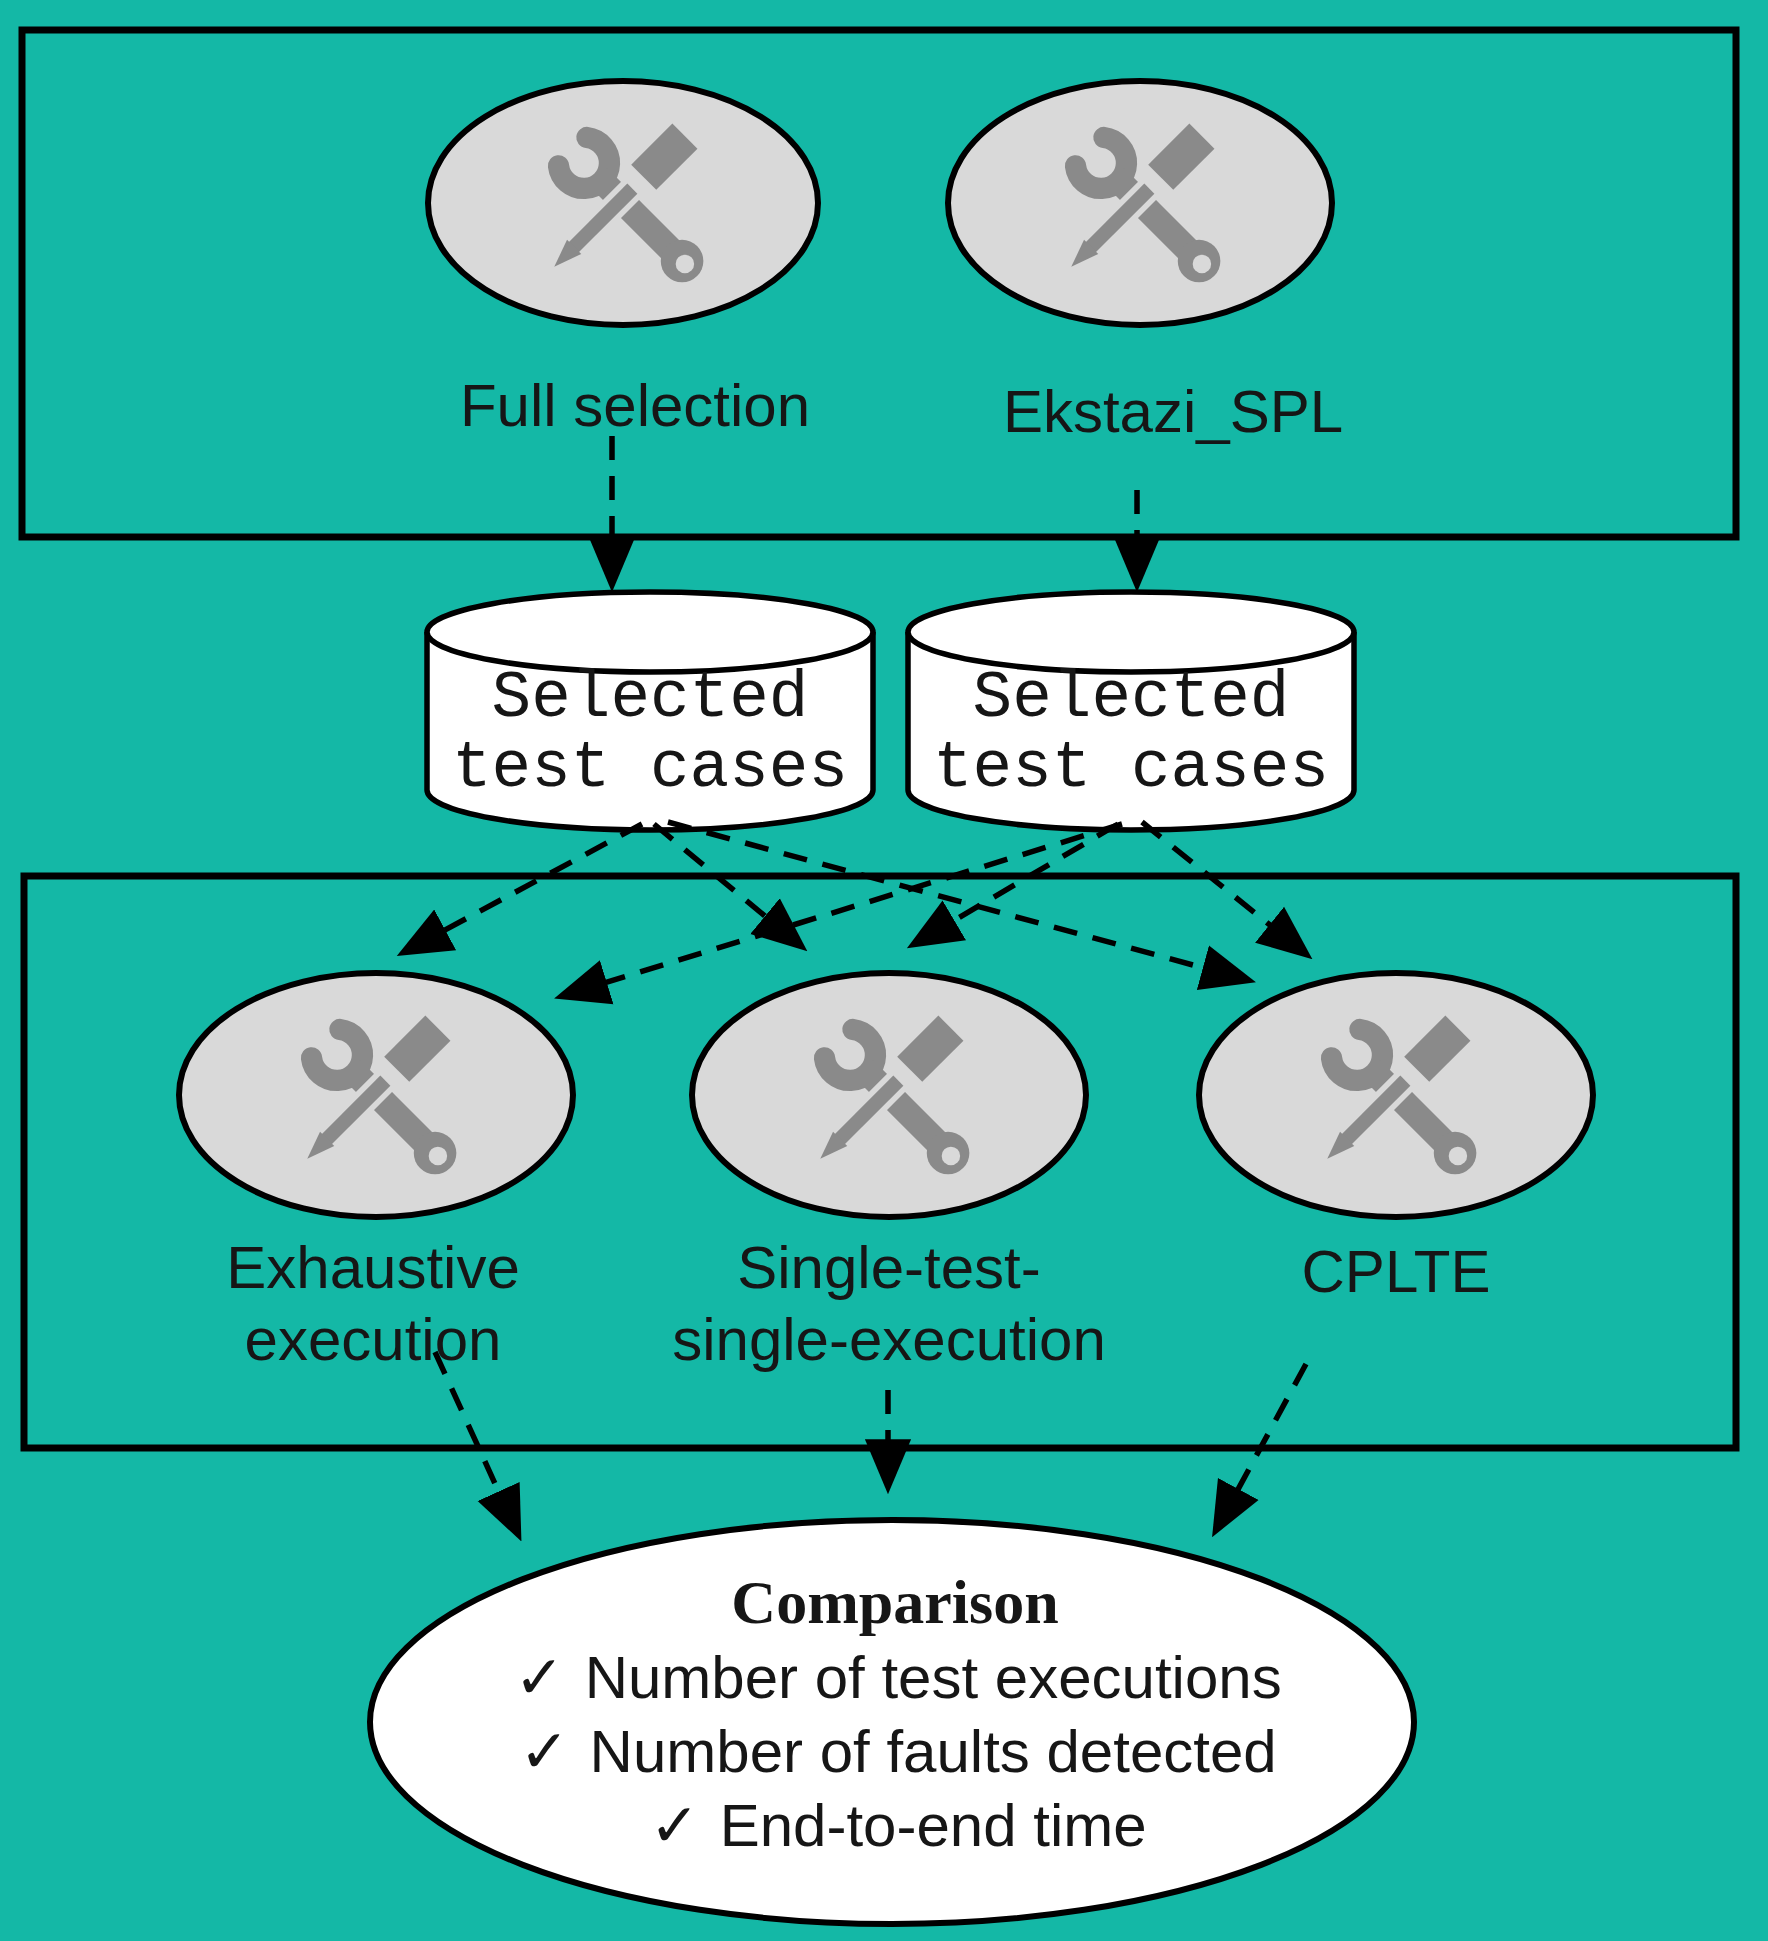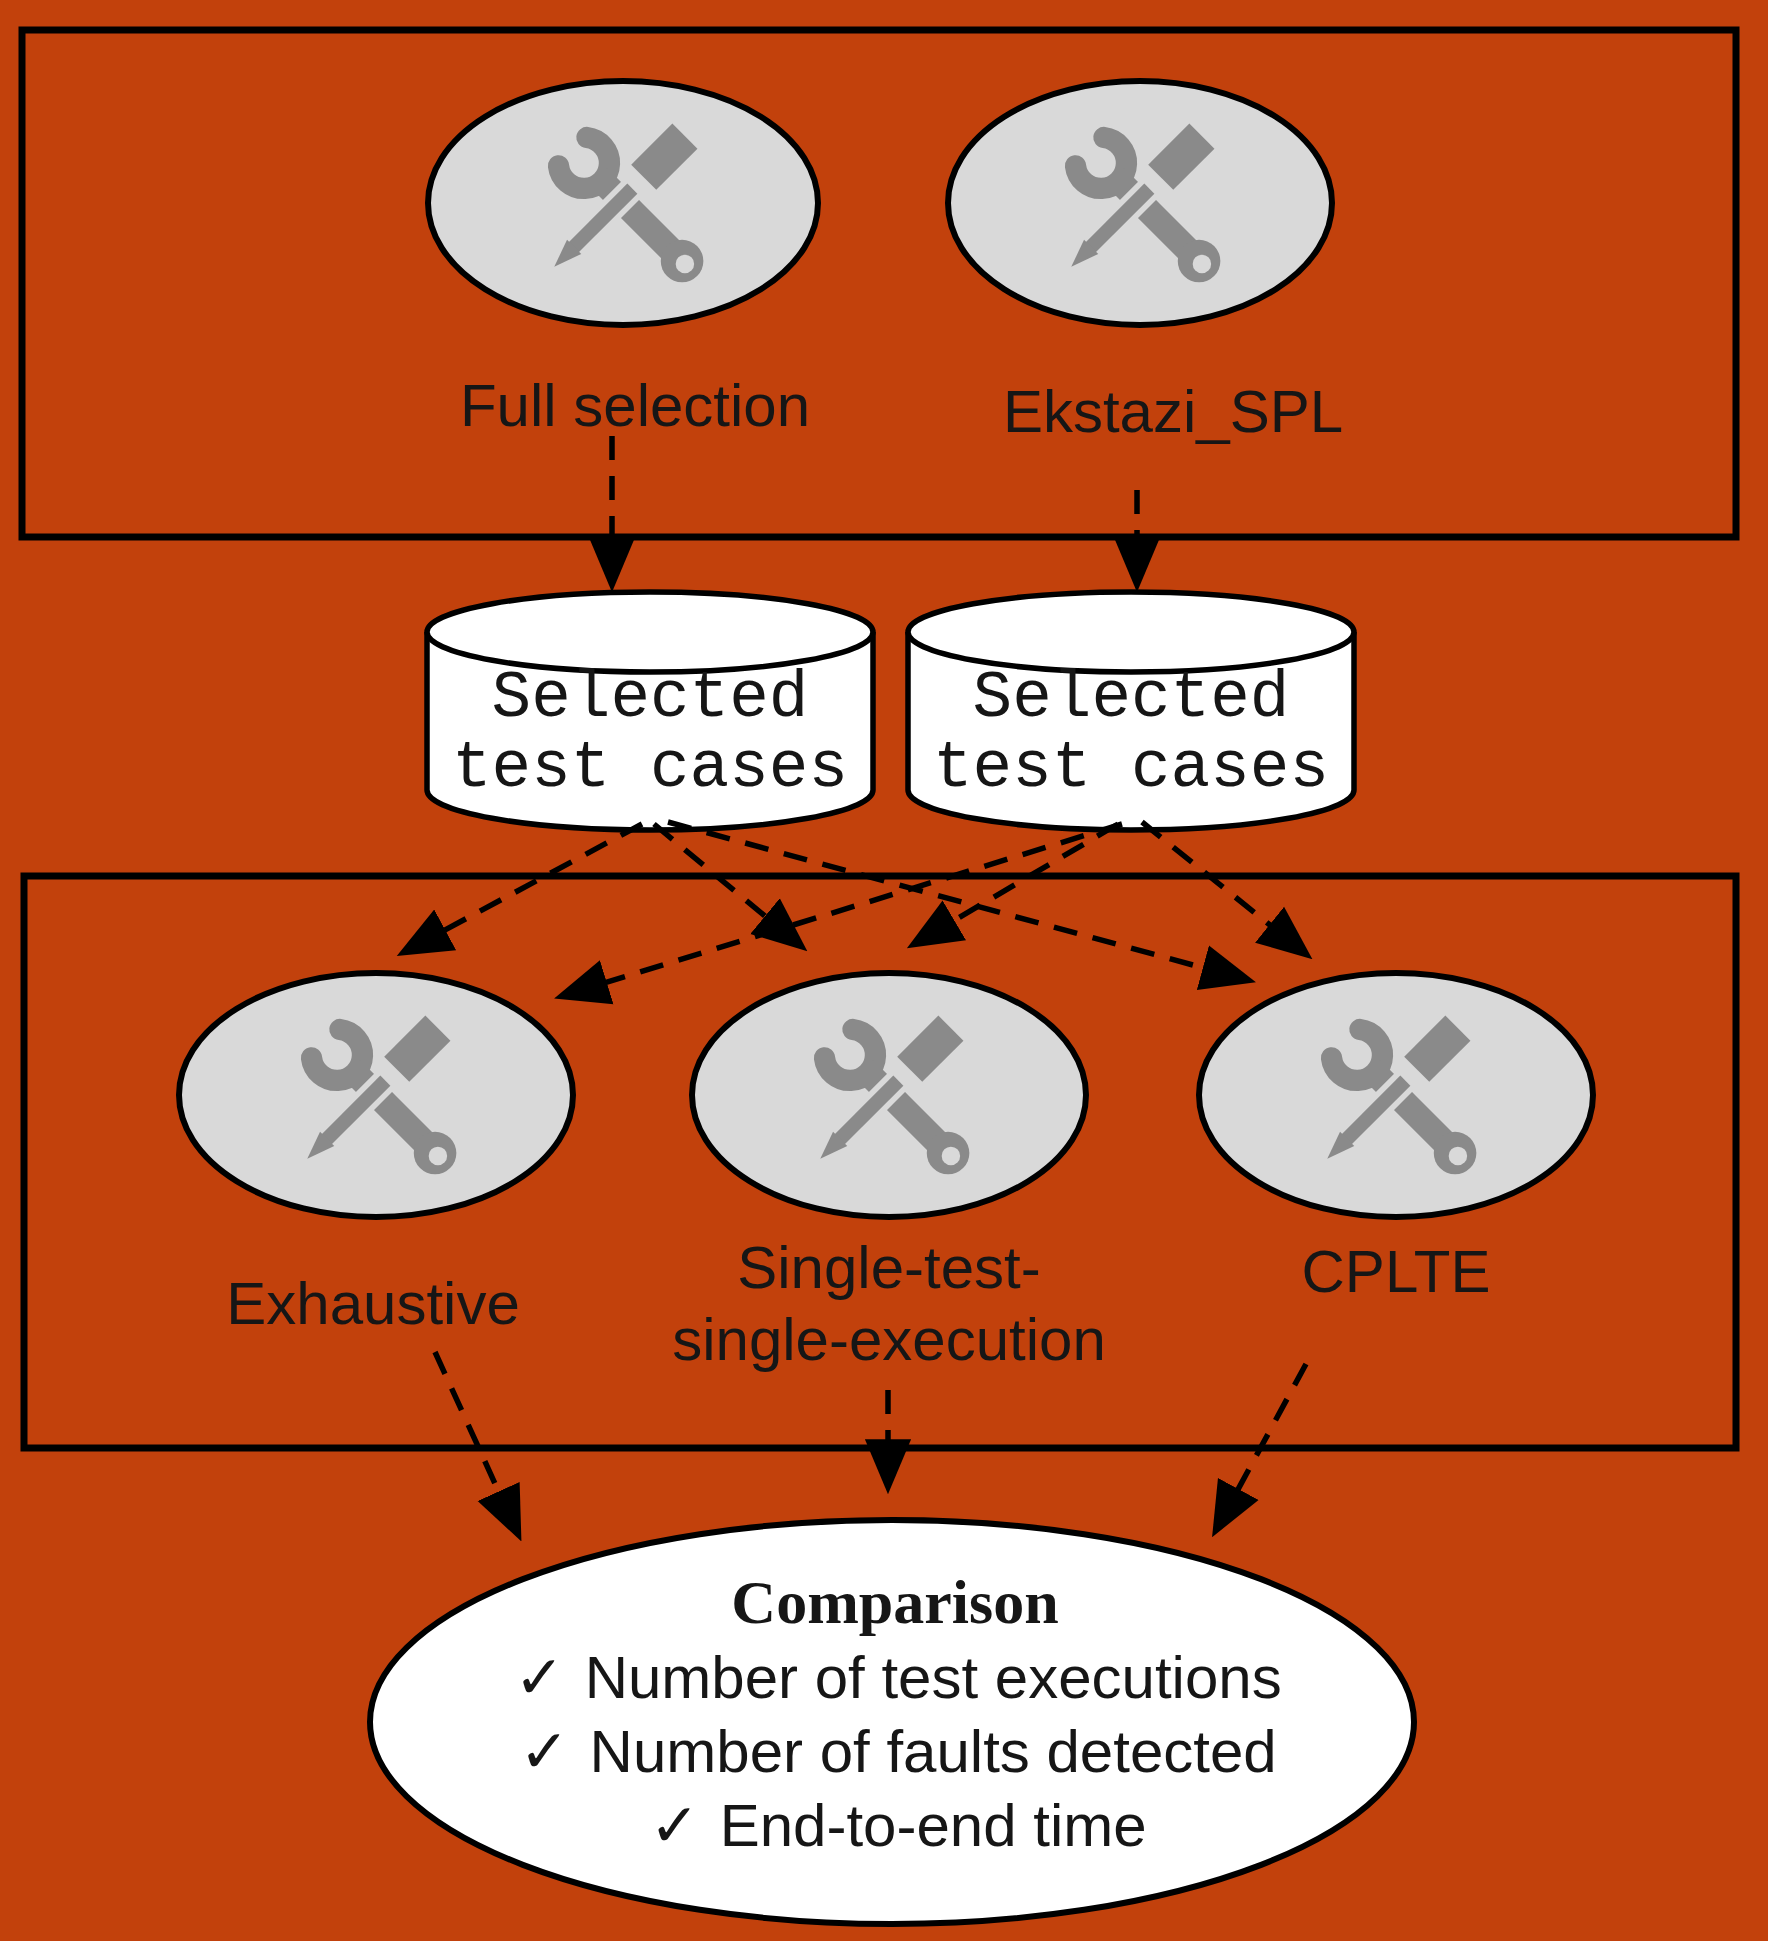--- a/index.html
+++ b/index.html
@@ -4,21 +4,21 @@
 <style>
   html, body {
     margin: 0;
     padding: 0;
     background: #ffffff;
   }
   .canvas {
     position: relative;
     width: 1768px;
     height: 1941px;
-    background: #c2410c;
+    background: #14b8a6;
     font-family: "Liberation Sans", "DejaVu Sans", sans-serif;
     color: #161616;
     overflow: hidden;
   }
   svg.layer {
     position: absolute;
     left: 0;
     top: 0;
   }
   .lbl {
@@ -132,20 +132,21 @@
     <div>test cases</div>
   </div>
 
   <div class="lbl db" style="left:1131px; top:734px;">
     <div>Selected</div>
     <div>test cases</div>
   </div>
 
   <div class="lbl" style="left:373px; top:1304px;">
     <div>Exhaustive</div>
+    <div>execution</div>
   </div>
 
   <div class="lbl" style="left:889px; top:1304px;">
     <div>Single-test-</div>
     <div>single-execution</div>
   </div>
 
   <div class="lbl" style="left:1396px; top:1272px;">CPLTE</div>
 
   <div class="cmp-title" style="left:895px; top:1602px;font-family:Liberation Serif, serif;">Comparison</div>

